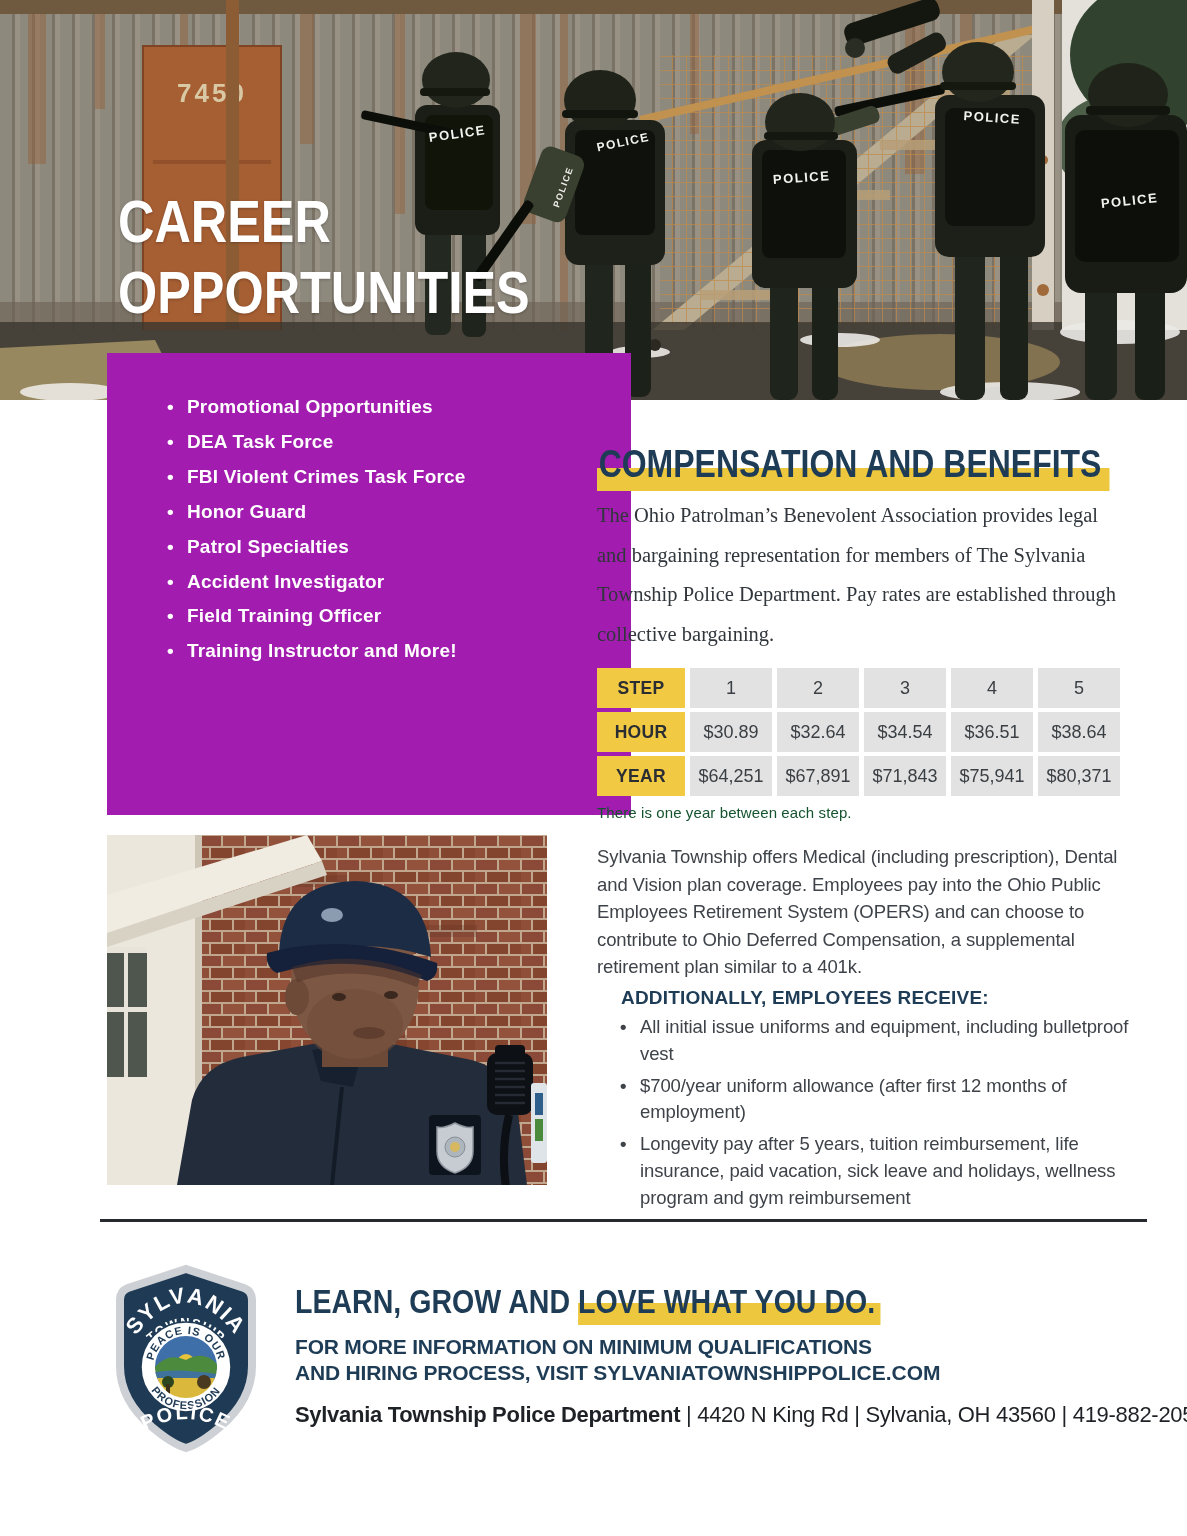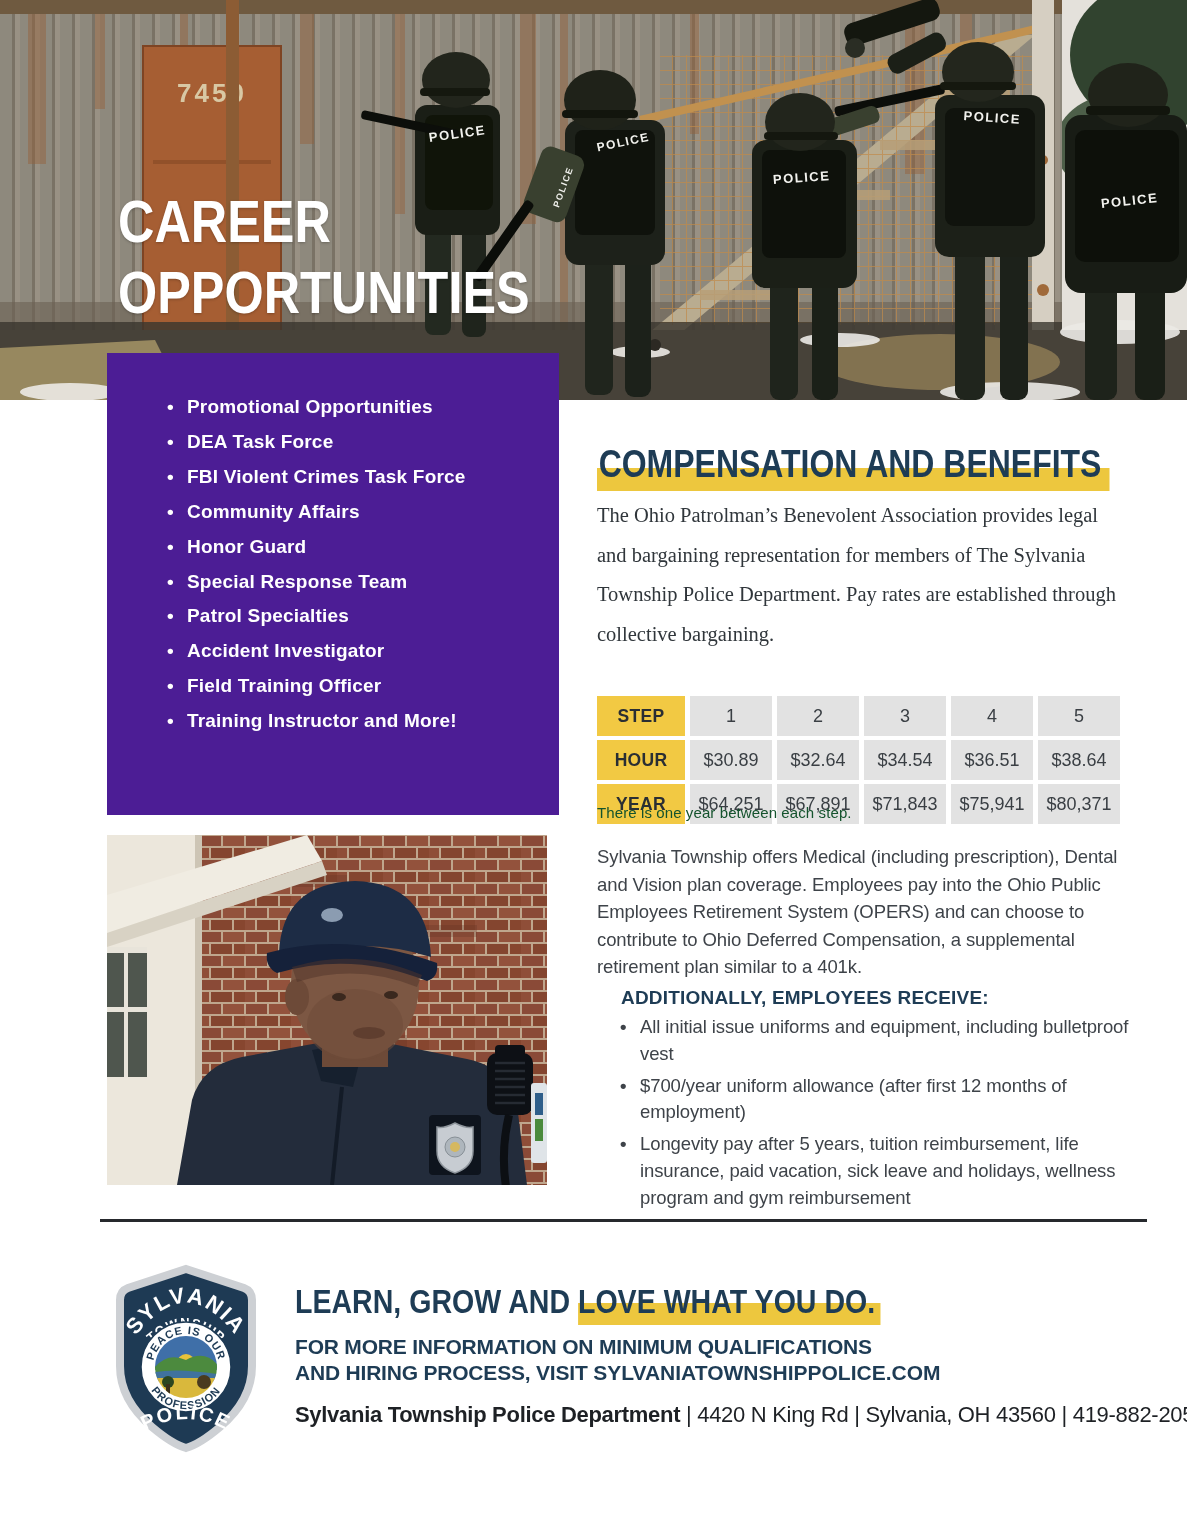--- a/index.html
+++ b/index.html
@@ -14,21 +14,21 @@
   .hero { left:0; top:0; width:1187px; height:400px; overflow:hidden; background:#8e897d; }
   .hero svg { display:block; width:100%; height:100%; }
   .hero-title {
     left:118px; top:186px; color:#ffffff; font-weight:800;
     font-size:60px; line-height:71px; letter-spacing:0px;
     transform:scaleX(0.84); transform-origin:left top; white-space:nowrap;
     text-shadow:0 1px 3px rgba(0,0,0,0.25);
   }
 
   
-  .navy-box { left:107px; top:353px; width:452px; height:462px; background:#4c1d95; }
+  .navy-box { left:107px; top:353px; width:524px; height:462px; background:#a21caf; }
   .navy-box ul { list-style:none; padding:37px 20px 0 60px; }
   .navy-box li {
     color:#ffffff; font-size:19px; font-weight:700; line-height:34.9px;
     letter-spacing:0.2px; white-space:nowrap; padding-left:20px; position:relative;
   }
   .navy-box li::before { content:"•"; position:absolute; left:0; top:0; }
 
   
   .portrait { left:107px; top:835px; width:440px; height:350px; overflow:hidden; background:#8a4a37; }
   .portrait svg { display:block; width:100%; height:100%; }
@@ -42,21 +42,21 @@
     background:linear-gradient(to bottom, transparent 54%, #edc73e 54%);
     padding:0 10px 4px 2px;
   }
   .intro {
     left:597px; top:496px; width:532px;
     font-family:"Liberation Serif", serif;
     font-size:20.5px; line-height:39.5px; color:#30363b;
   }
 
   .pay-table { left:597px; top:668px; width:523px; display:grid;
-    grid-template-columns:88px repeat(5, 1fr); gap:4px 5px;margin-top:28px; }
+    grid-template-columns:88px repeat(5, 1fr); gap:4px 5px; }
   .pay-table .cell {
     height:40px; display:flex; align-items:center; justify-content:center;
     font-size:18px; color:#3a3f44; background:#e2e2e2;
   }
   .pay-table .label { background:#f2c943; font-weight:800; color:#2a2e33; font-size:17.5px; letter-spacing:0.3px; }
   .table-note { left:597px; top:804px; font-size:15px; color:#14532d; letter-spacing:0.1px; }
 
   .benefits-para { left:597px; top:843px; width:535px; font-size:18.5px; line-height:27.6px; color:#3e4349; letter-spacing:-0.1px; }
   .addl-heading { left:621px; top:987px; font-size:19px; font-weight:800; color:#1e3c55; letter-spacing:0.2px; }
   .addl-list { left:620px; top:1014px; width:512px; list-style:none; }
@@ -221,23 +221,21 @@
 <div class="abs hero-title">
   <div>CAREER</div>
   <div>OPPORTUNITIES</div>
 </div>
 
 <div class="abs navy-box">
   <ul>
     <li>Promotional Opportunities</li>
     <li>DEA Task Force</li>
     <li>FBI Violent Crimes Task Force</li>
-    <li>Community Affairs</li>
     <li>Honor Guard</li>
-    <li>Special Response Team</li>
     <li>Patrol Specialties</li>
     <li>Accident Investigator</li>
     <li>Field Training Officer</li>
     <li>Training Instructor and More!</li>
   </ul>
 </div>
 
 <div class="abs portrait">
   <svg viewBox="0 0 440 350" preserveAspectRatio="none">
     <defs>

